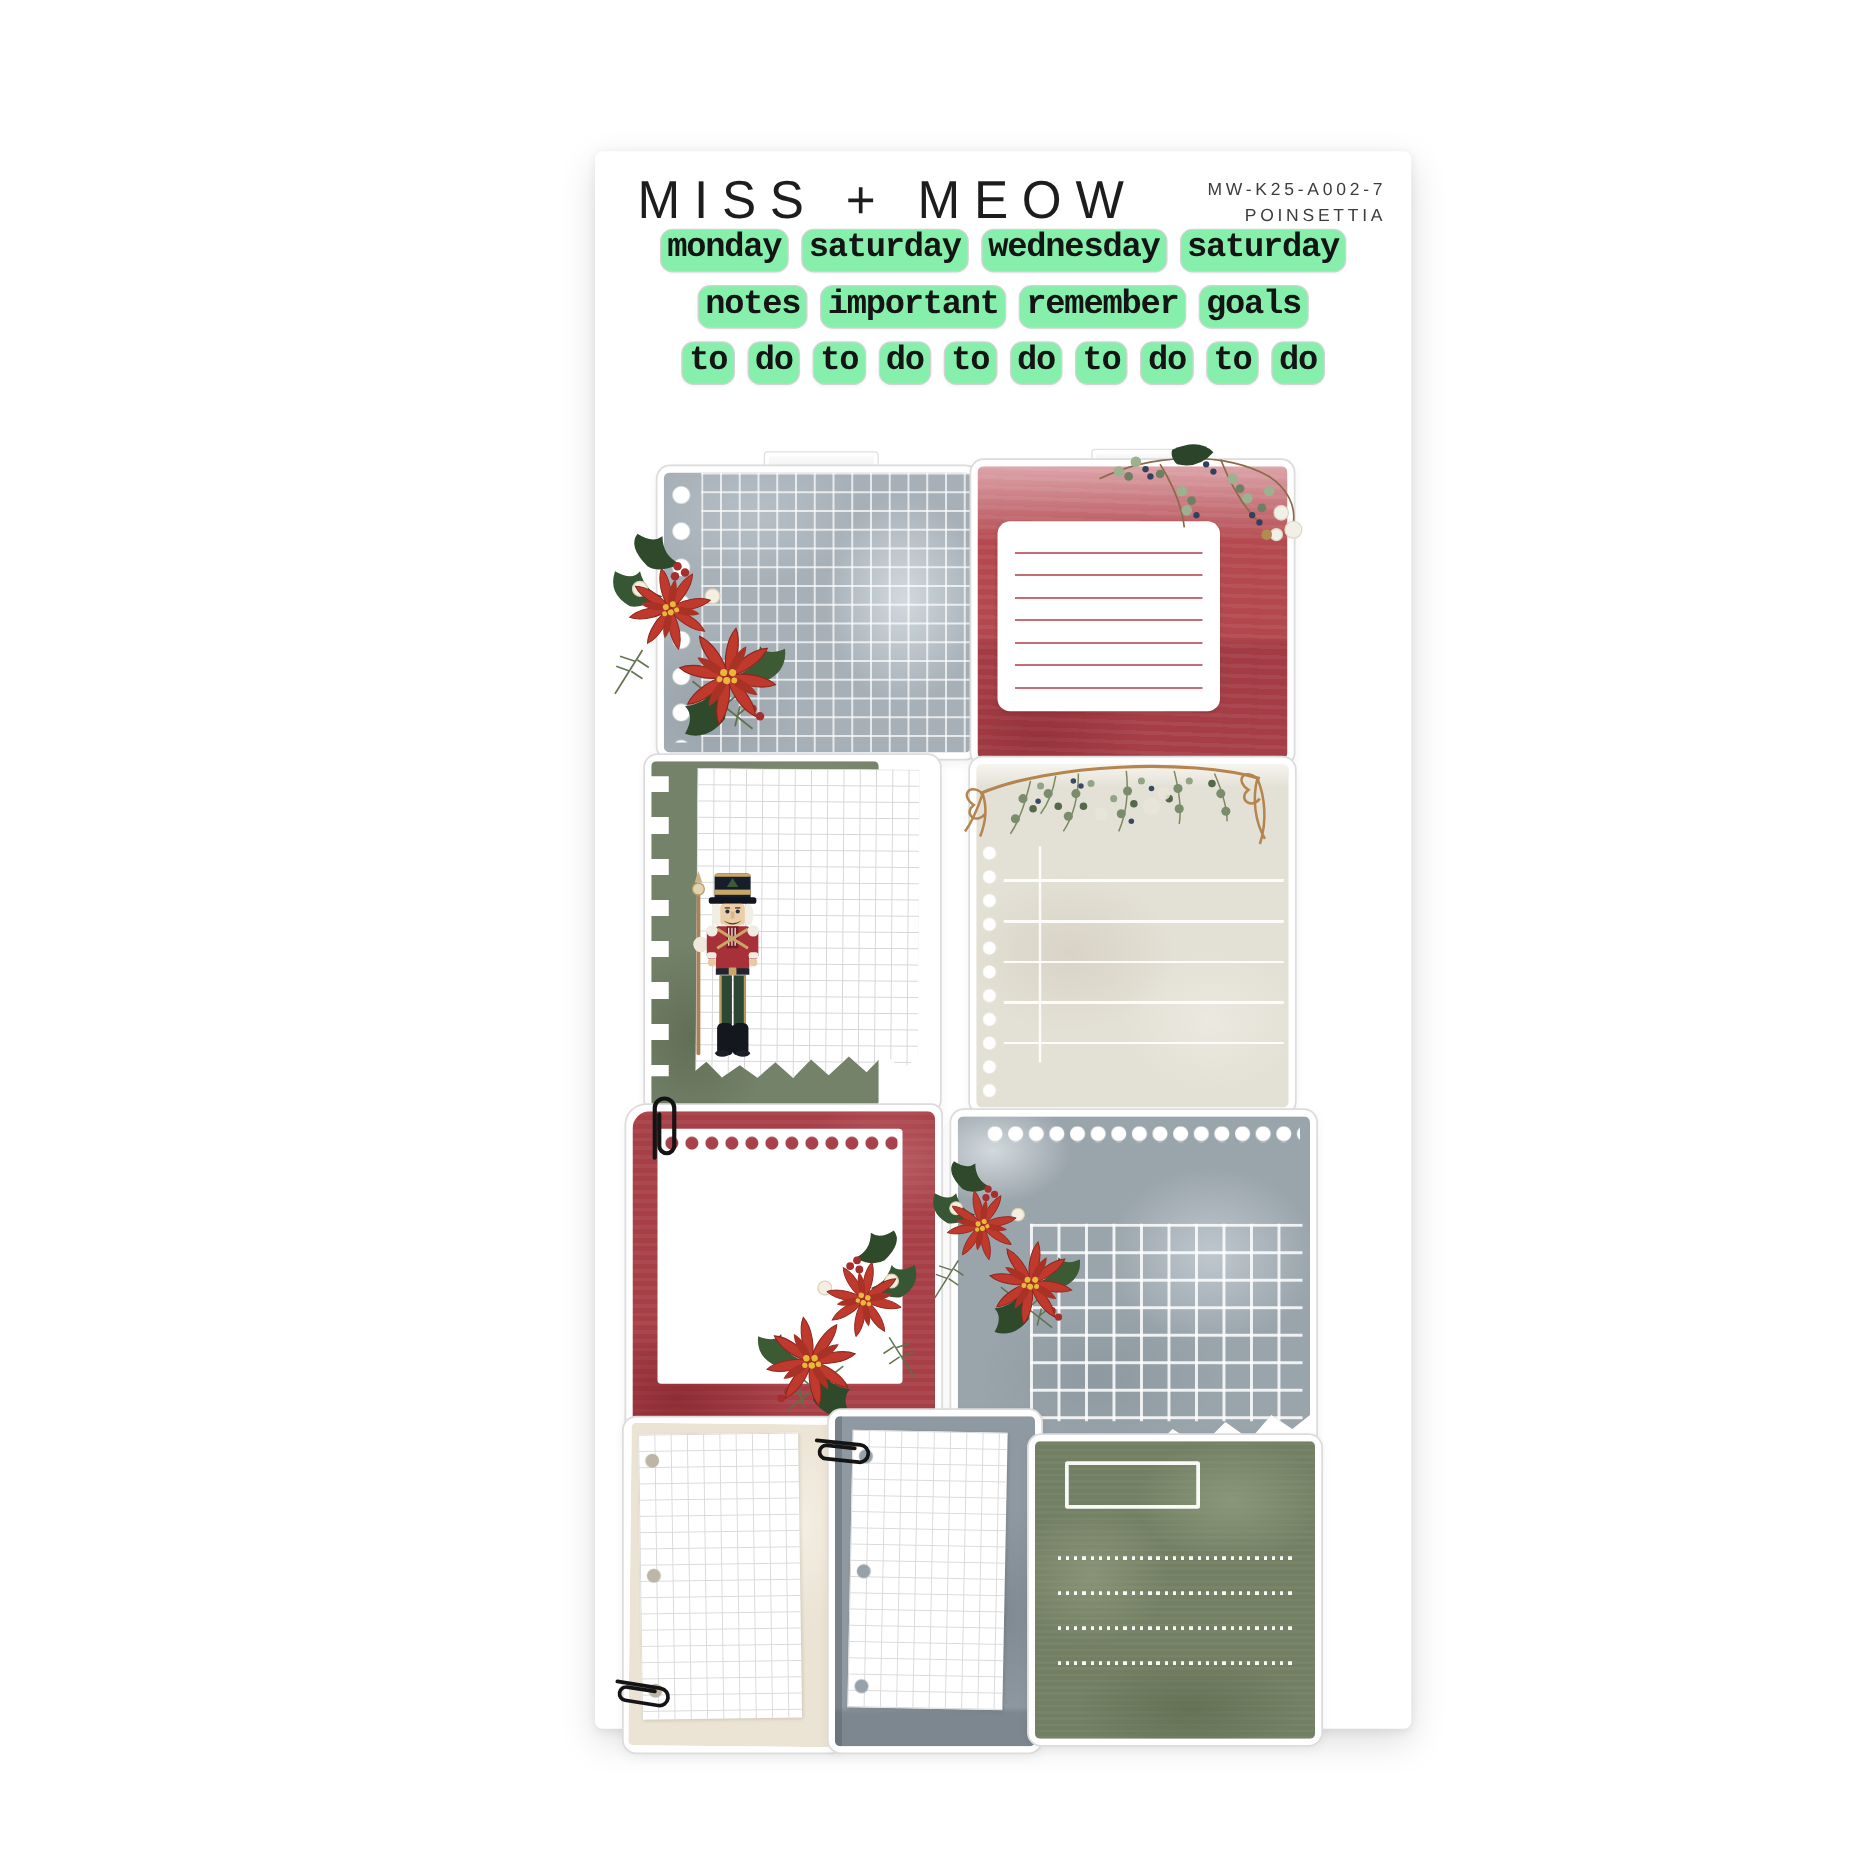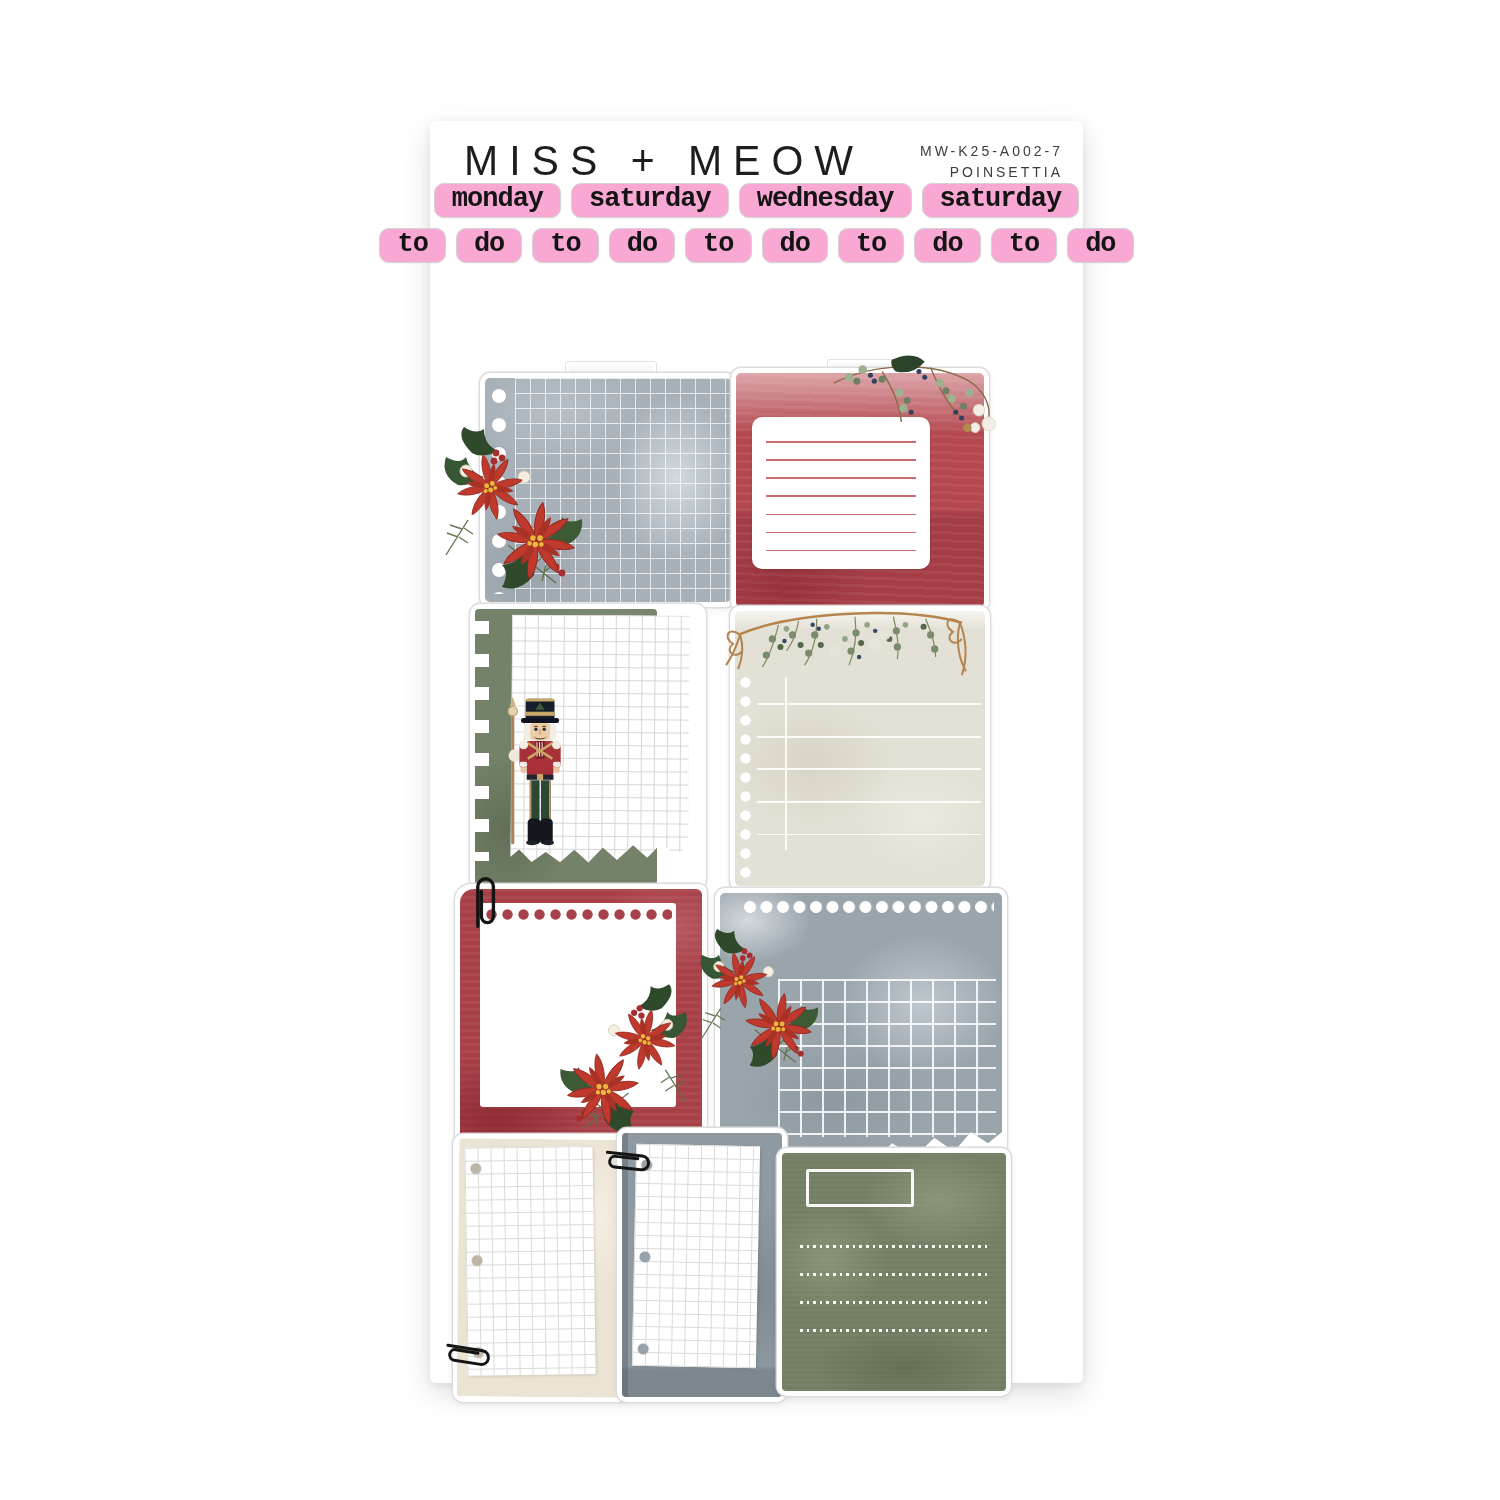--- a/index.html
+++ b/index.html
@@ -3,40 +3,40 @@
 <meta charset="utf-8">
 <style>
   html,body{margin:0;padding:0;}
   body{
     width:1500px;height:1500px;position:relative;overflow:hidden;
     background:#ffffff;
     font-family:"Liberation Sans", sans-serif;
   }
   
   .sheet{
-    position:absolute;left:430px;top:121px;width:653px;height:1262px;
+    position:absolute;left:476px;top:121px;width:653px;height:1262px;
     background:#fff;border-radius:6px;
     box-shadow:0 10px 30px rgba(0,0,0,.13),0 2px 8px rgba(0,0,0,.07);
   }
   
   .brand{
     position:absolute;left:34px;top:16px;
     font-size:41px;font-weight:400;letter-spacing:11px;color:#1d1d1d;
     transform:scaleY(1.04);white-space:nowrap;
   }
   .skuBlock{
     position:absolute;right:20px;top:20px;text-align:right;
     font-size:14px;letter-spacing:3px;color:#3c3c3c;line-height:21px;white-space:nowrap;
   }
   
   .words{position:absolute;left:0;right:0;top:62px;}
   .wrow{display:flex;justify-content:center;gap:10px;margin-bottom:8px;height:37px;}
   .word{
-    display:inline-block;background:#f9a8d4;border:1.6px solid #d3d3d3;border-radius:10px;
-    padding:0 17px;height:33px;line-height:31px;
+    display:inline-block;background:#86efac;border:1.6px solid #d3d3d3;border-radius:10px;
+    padding:0 5px;height:33px;line-height:31px;
     font-family:"Liberation Mono","DejaVu Sans Mono",monospace;
     font-weight:700;font-size:27px;letter-spacing:-1px;color:#141414;
     box-shadow:0 1px 2px rgba(0,0,0,.04);
   }
   
   .st{
     position:absolute;background:#fff;border-radius:10px;padding:5px;
     box-shadow:0 0 0 1.4px #dcdcdc,0 3px 9px rgba(0,0,0,.06);
     z-index:2;
   }
@@ -456,20 +456,26 @@
   </div>
 
   <div class="words">
     <div class="wrow">
       <span class="word">monday</span>
       <span class="word">saturday</span>
       <span class="word">wednesday</span>
       <span class="word">saturday</span>
     </div>
     <div class="wrow">
+      <span class="word">notes</span>
+      <span class="word">important</span>
+      <span class="word">remember</span>
+      <span class="word">goals</span>
+    </div>
+    <div class="wrow">
       <span class="word">to</span>
       <span class="word">do</span>
       <span class="word">to</span>
       <span class="word">do</span>
       <span class="word">to</span>
       <span class="word">do</span>
       <span class="word">to</span>
       <span class="word">do</span>
       <span class="word">to</span>
       <span class="word">do</span>

